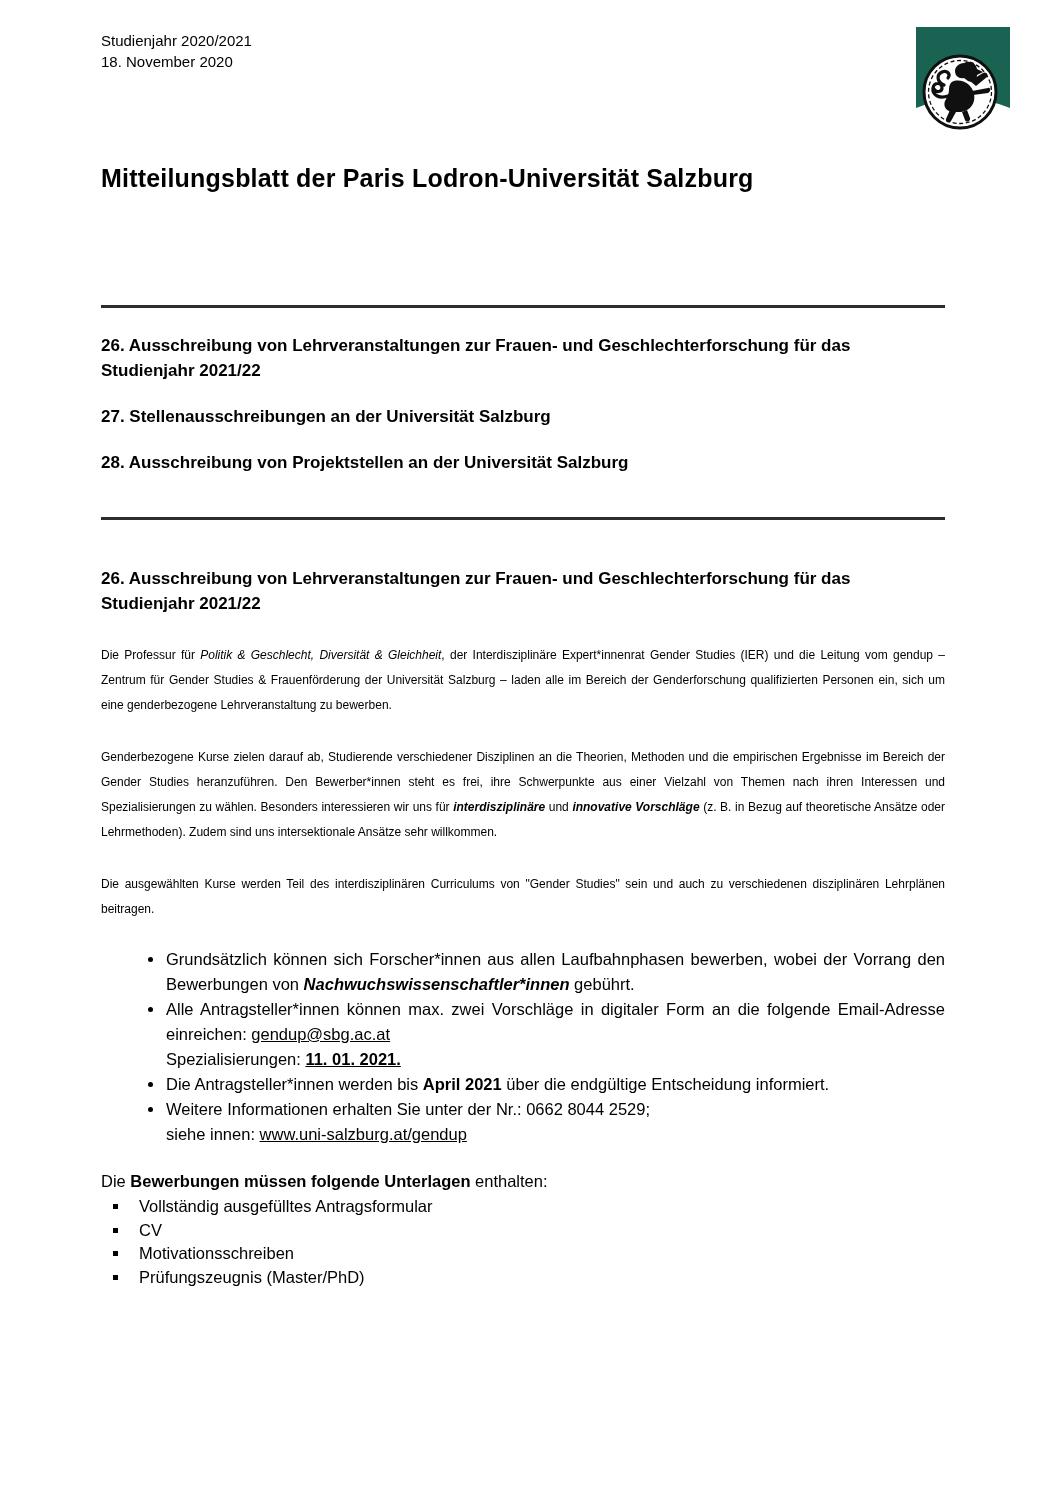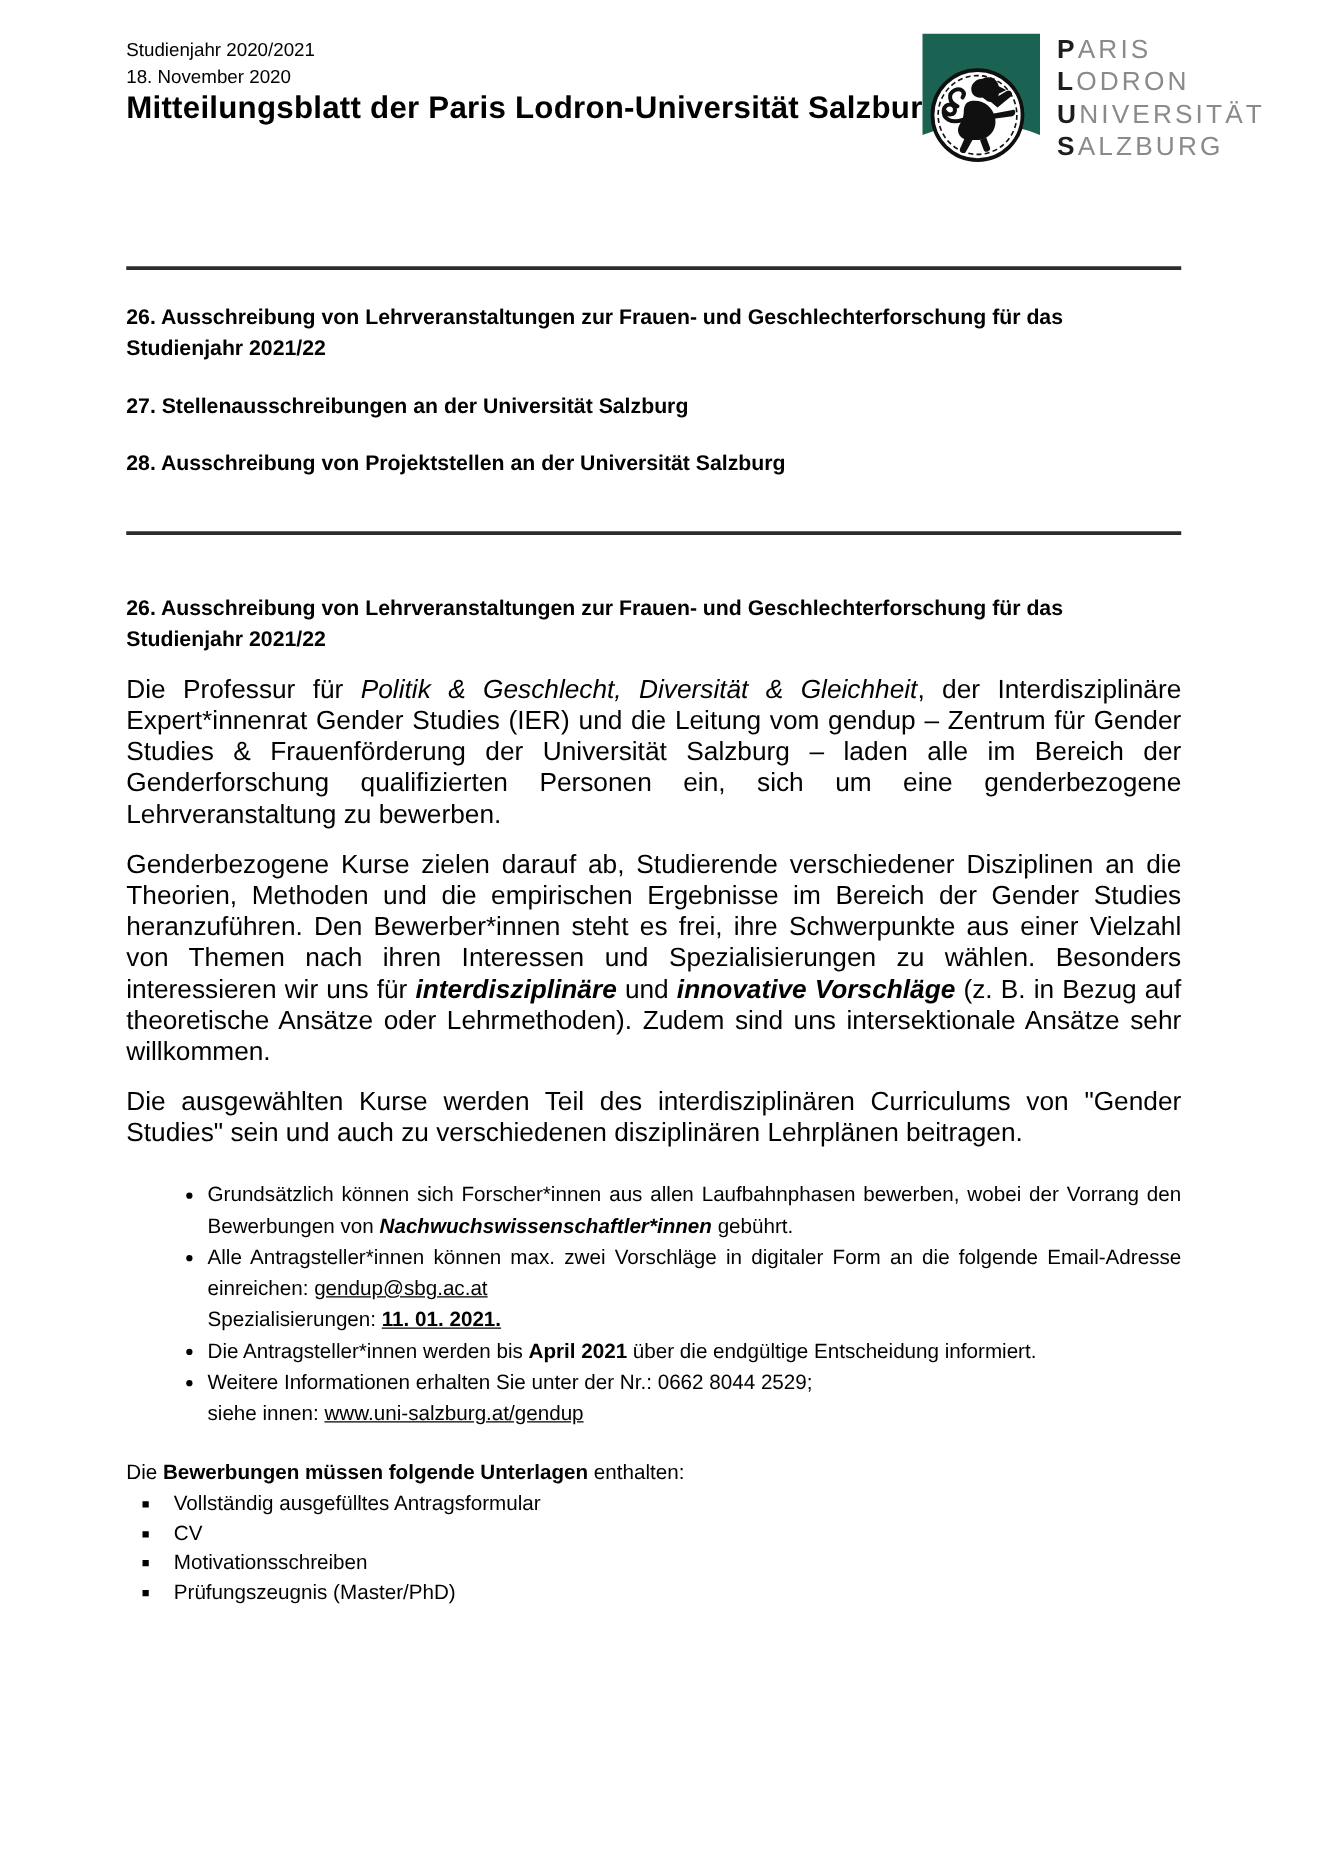--- a/index.html
+++ b/index.html
@@ -14,35 +14,35 @@
   .meta { font-size:15px; line-height:21px; }
 
   
   .logo { position:absolute; top:26px; right:46px; display:flex; align-items:flex-start; gap:12px; }
   .emblem { width:98px; height:106px; display:block; }
   .wordmark { display:flex; flex-direction:column; justify-content:space-between; height:104px; padding-top:1px; }
   .wm-line { font-size:21px; line-height:25px; letter-spacing:2.5px; color:#8a8a8a; font-weight:400; white-space:nowrap; }
   .wm-line .init { color:#1d1d1d; font-weight:700; }
 
   
-  .doc-title { font-size:25px; font-weight:700; letter-spacing:0.2px; }
+  .doc-title { margin-top:92px; font-size:25px; font-weight:700; letter-spacing:0.2px; }
 
   
   .rule { border:none; border-top:3px solid #2d2d2d; height:0; }
   .rule-top { margin-top:112px; }
   .rule-mid { margin-top:42px; }
 
   
   .toc { margin-top:25px; }
   .toc-item { font-size:17px; font-weight:700; line-height:25px; margin-bottom:21px; }
   .toc-item:last-child { margin-bottom:0; }
 
   
   .article-heading { margin-top:46px; font-size:17px; font-weight:700; line-height:25px; }
-  .para { margin-top:15px; font-size:21px; line-height:25px; text-align:justify; }
+  .para { margin-top:27px; font-size:12px; line-height:25px; text-align:justify; }
   .bi { font-weight:700; font-style:italic; }
   .it { font-style:italic; }
   .bd { font-weight:700; }
   a.link { color:#000000; text-decoration:underline; }
   .deadline { font-weight:700; text-decoration:underline; }
 
   ul.bullets { margin-top:25px; padding-left:64px; list-style:disc; }
   ul.bullets li { font-size:16.5px; line-height:25px; text-align:justify; padding-left:1px; }
 
   .req-intro { margin-top:22px; font-size:16.5px; line-height:25px; }
@@ -67,26 +67,20 @@
       <g fill="#101010">
         <path d="M50,37 c6,-3 12,0 13,6 l6,3 -6,3 c0,5 -5,8 -9,6 l-4,-3 c-5,1 -9,-2 -9,-7 c0,-4 4,-8 9,-8 z"></path>
         <path d="M56,55 l13,-8 c3,-2 6,2 4,4 l-11,9 z"></path>
         <path d="M58,65 l16,-3 c3,-1 3,4 0,5 l-15,2 z"></path>
         <path d="M40,55 c10,-2 18,4 20,13 c2,9 -4,17 -13,18 l-9,0 c-6,-1 -9,-6 -7,-11 c2,-4 4,-7 4,-11 c0,-4 1,-8 5,-9 z"></path>
         <path d="M36,84 l-4,9 c-1,3 3,5 5,2 l5,-9 z"></path>
         <path d="M48,86 l3,8 c1,3 6,1 5,-2 l-3,-8 z"></path>
         <path d="M34,70 c-9,3 -16,-1 -15,-8 c1,-6 9,-6 9,0 c0,4 -6,5 -8,1 M30,59 c-7,-3 -8,-10 -2,-13 c5,-2 9,2 6,6" fill="none" stroke="#101010" stroke-width="3.2" stroke-linecap="round"></path>
       </g>
     </svg>
-    <div class="wordmark">
-      <div class="wm-line"><span class="init">P</span><span>ARIS</span></div>
-      <div class="wm-line"><span class="init">L</span><span>ODRON</span></div>
-      <div class="wm-line"><span class="init">U</span><span>NIVERSITÄT</span></div>
-      <div class="wm-line"><span class="init">S</span><span>ALZBURG</span></div>
-    </div>
   </div>
 
   <h1 class="doc-title">Mitteilungsblatt der Paris Lodron-Universität Salzburg</h1>
 
   <hr class="rule rule-top">
 
   <div class="toc">
     <div class="toc-item">26. Ausschreibung von Lehrveranstaltungen zur Frauen- und Geschlechterforschung für das Studienjahr 2021/22</div>
     <div class="toc-item">27. Stellenausschreibungen an der Universität Salzburg</div>
     <div class="toc-item">28. Ausschreibung von Projektstellen an der Universität Salzburg</div>

